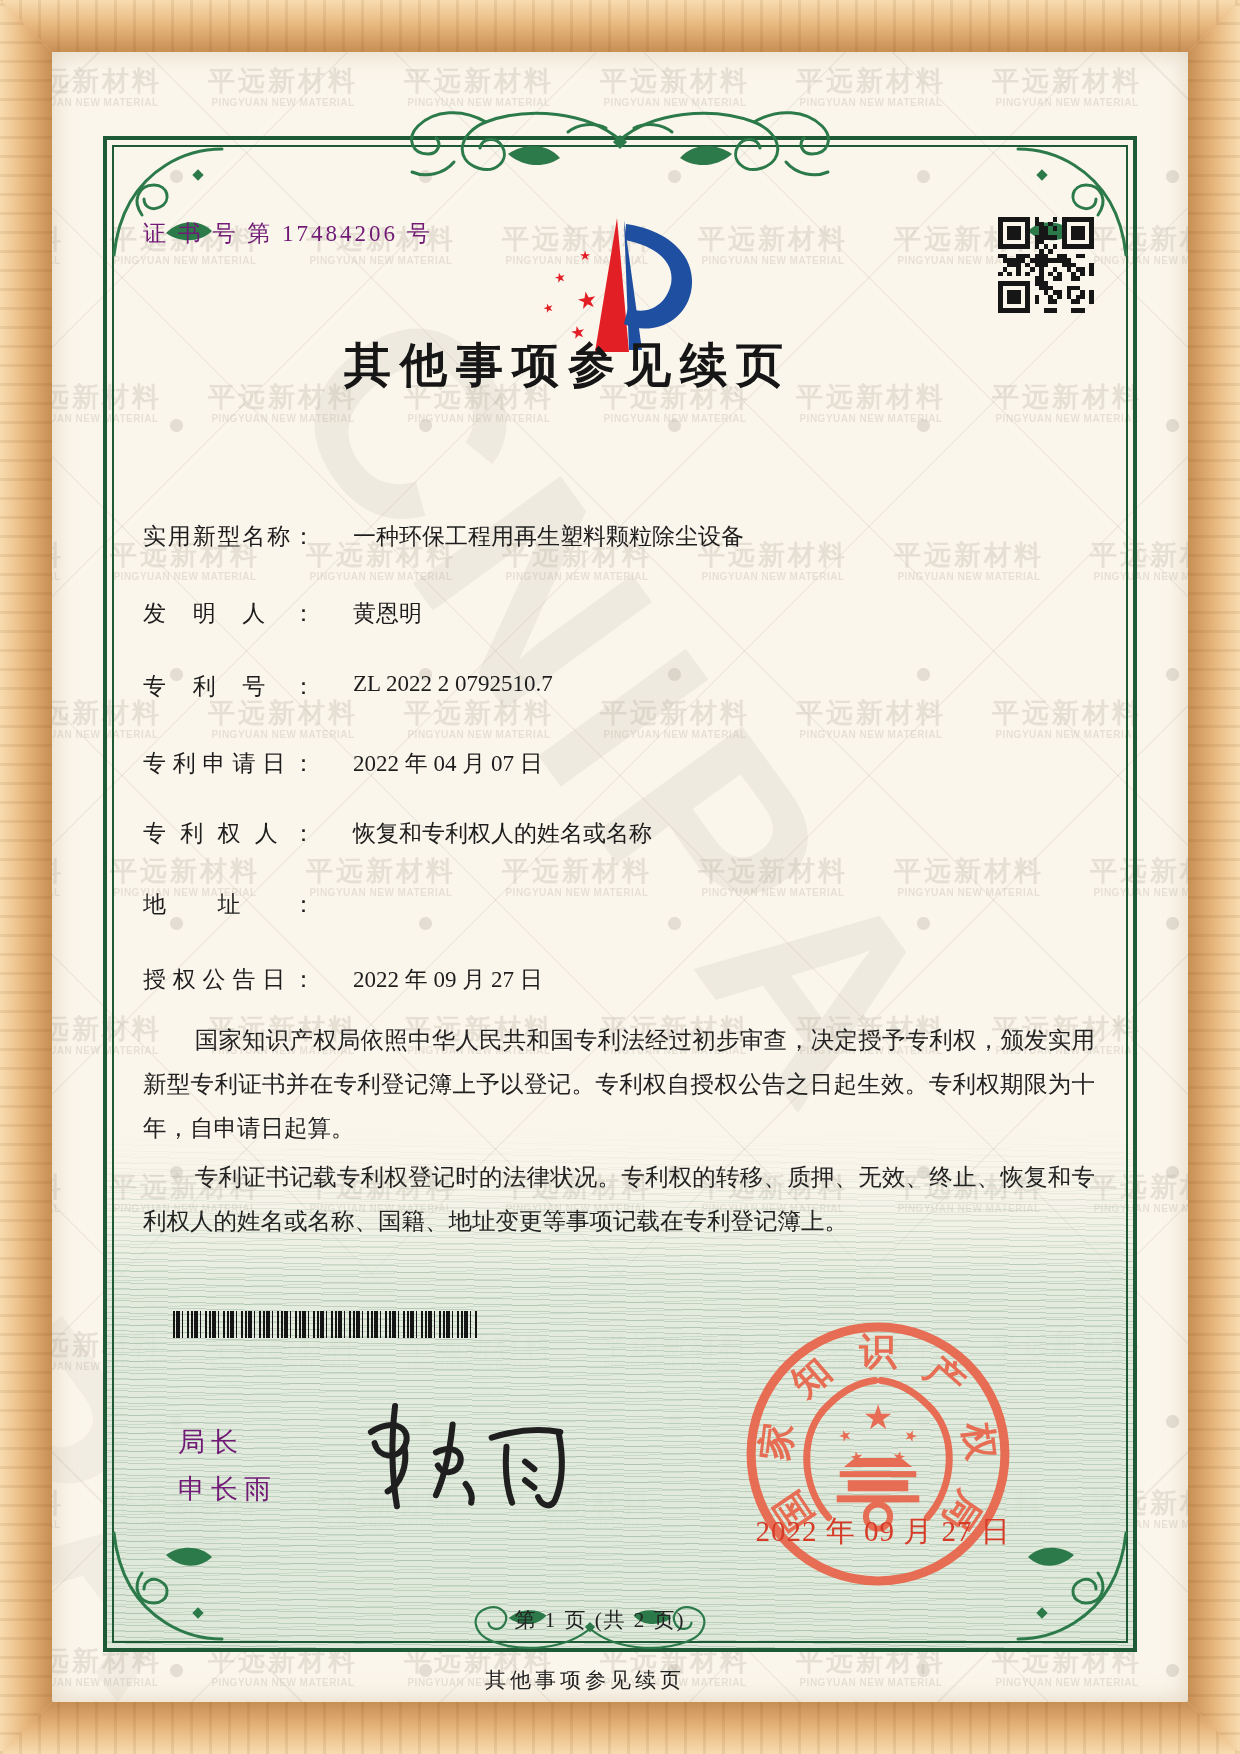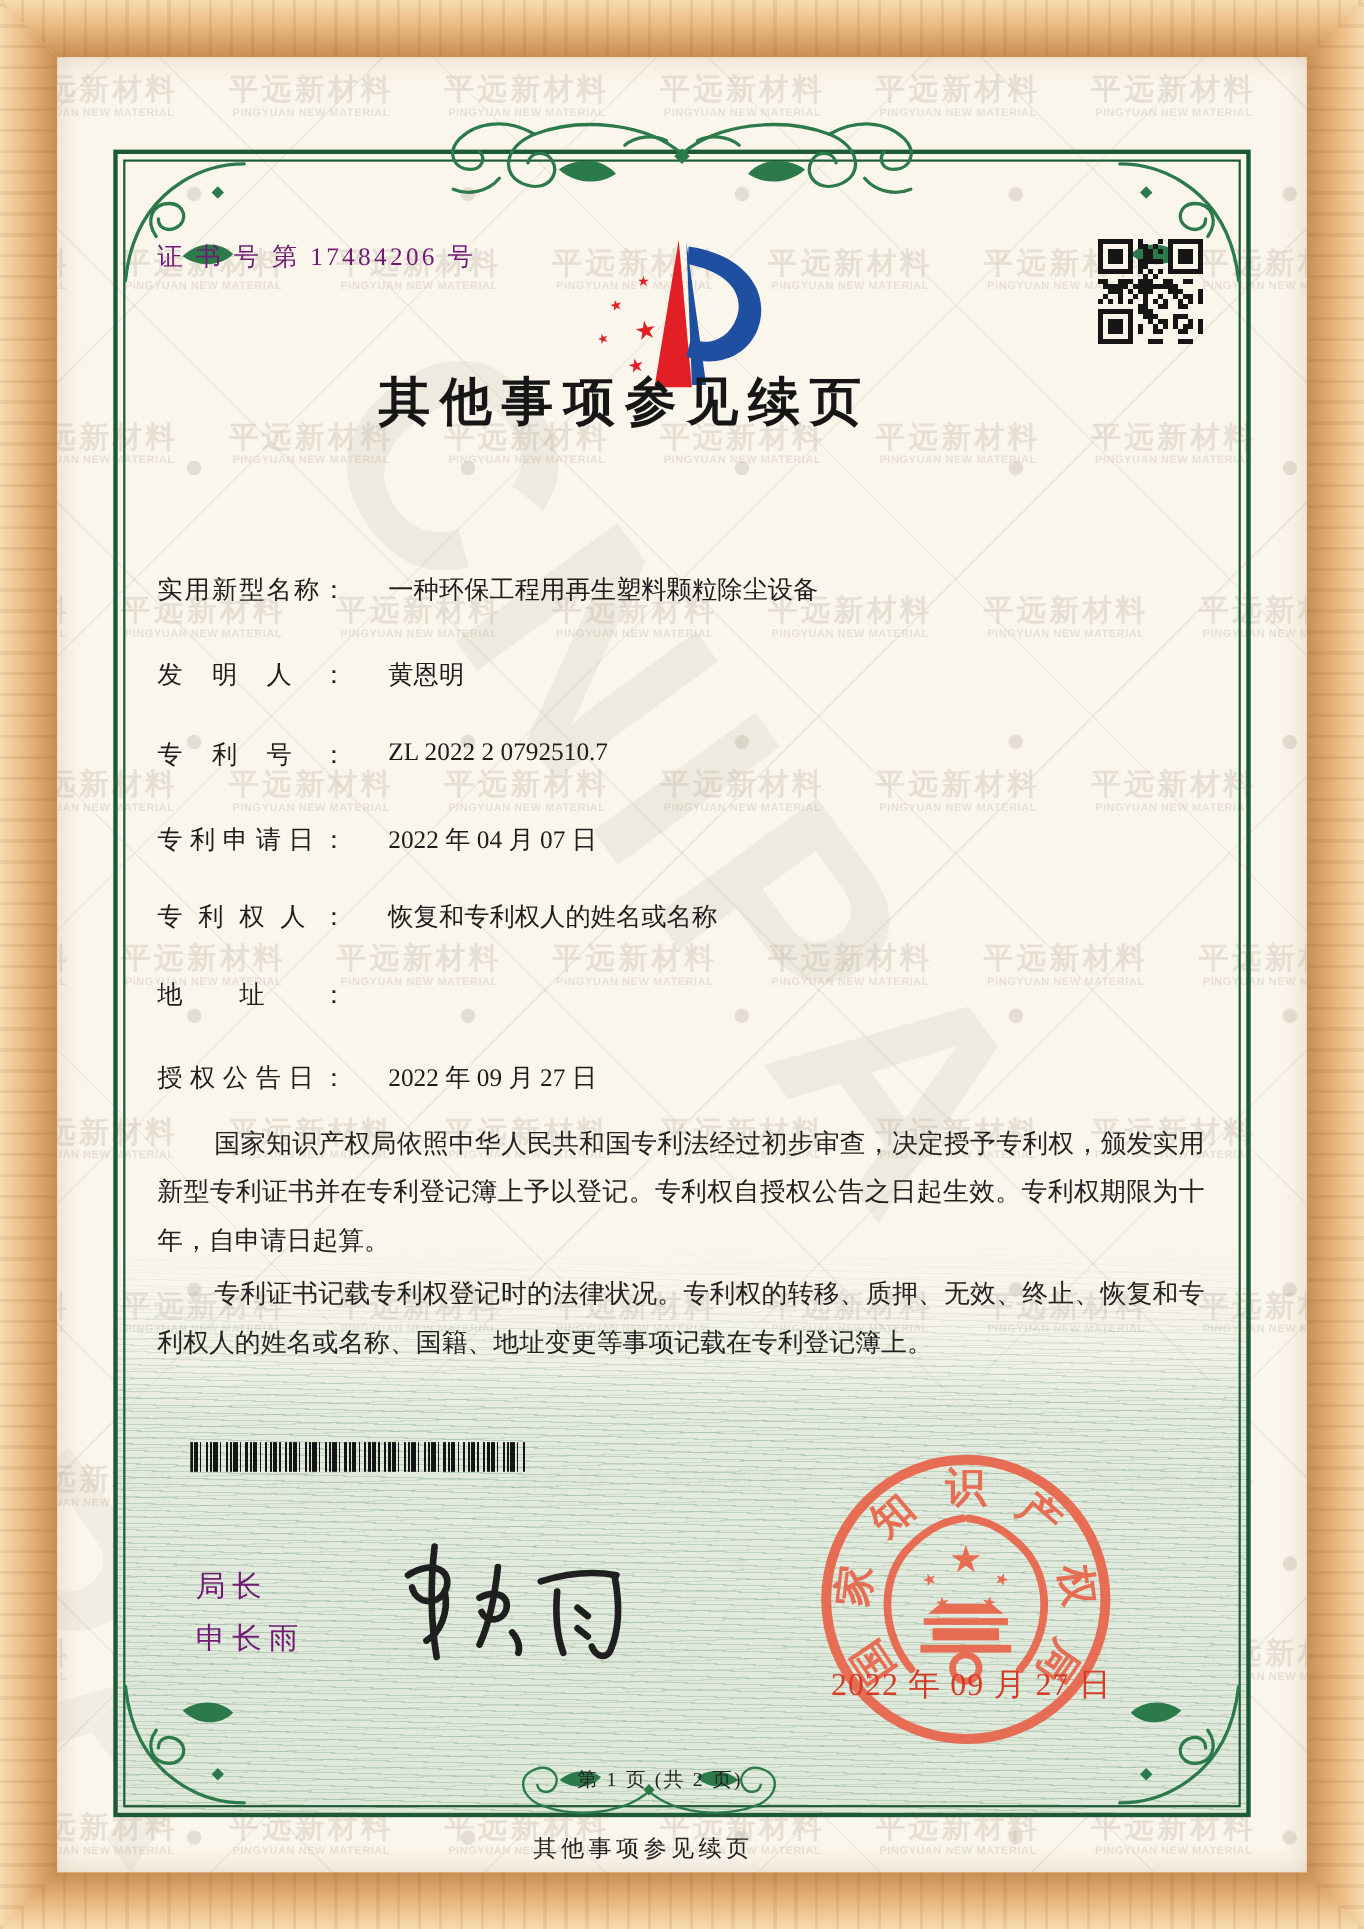--- a/index.html
+++ b/index.html
@@ -73,21 +73,21 @@
   .barcode{position:absolute;left:173px;top:1311px;width:305px;height:27px;z-index:6;
     background:repeating-linear-gradient(90deg,#141414 0 2px,rgba(0,0,0,0) 2px 3px,#141414 3px 7px,
       rgba(0,0,0,0) 7px 9px,#141414 9px 10px,rgba(0,0,0,0) 10px 14px,#141414 14px 16px,rgba(0,0,0,0) 16px 18px);}
   .sig-title{left:178px;top:1424px;font-size:27px;letter-spacing:6px;}
   .sig-name{left:178px;top:1471px;font-size:27px;letter-spacing:6px;}
   .sig-script{position:absolute;left:350px;top:1393px;z-index:6;}
   .seal{position:absolute;left:740px;top:1316px;width:276px;height:276px;z-index:7;opacity:.93;}
   #sealText text{font-size:37px;font-weight:bold;fill:#e8654a;font-family:"Liberation Serif",serif;}
   .seal-date{position:absolute;left:752px;top:1512px;width:262px;text-align:center;z-index:8;
     font-size:29px;color:#d63b28;letter-spacing:1px;}
-  .page-num{left:83px;top:1606px;width:1034px;text-align:center;font-size:18px;letter-spacing:2px;color:#222;}
+  .page-num{left:83px;top:1606px;width:1034px;text-align:center;font-size:21px;letter-spacing:2px;color:#222;}
   .footer-note{left:0;top:1666px;width:1170px;text-align:center;font-size:21px;letter-spacing:4px;color:#222;z-index:6;}
 </style>
 </head>
 <body>
 
 <div id="canvas">
 
   <div class="paper"></div>
   <div class="lattice"></div>
   <div id="wmLayer">

